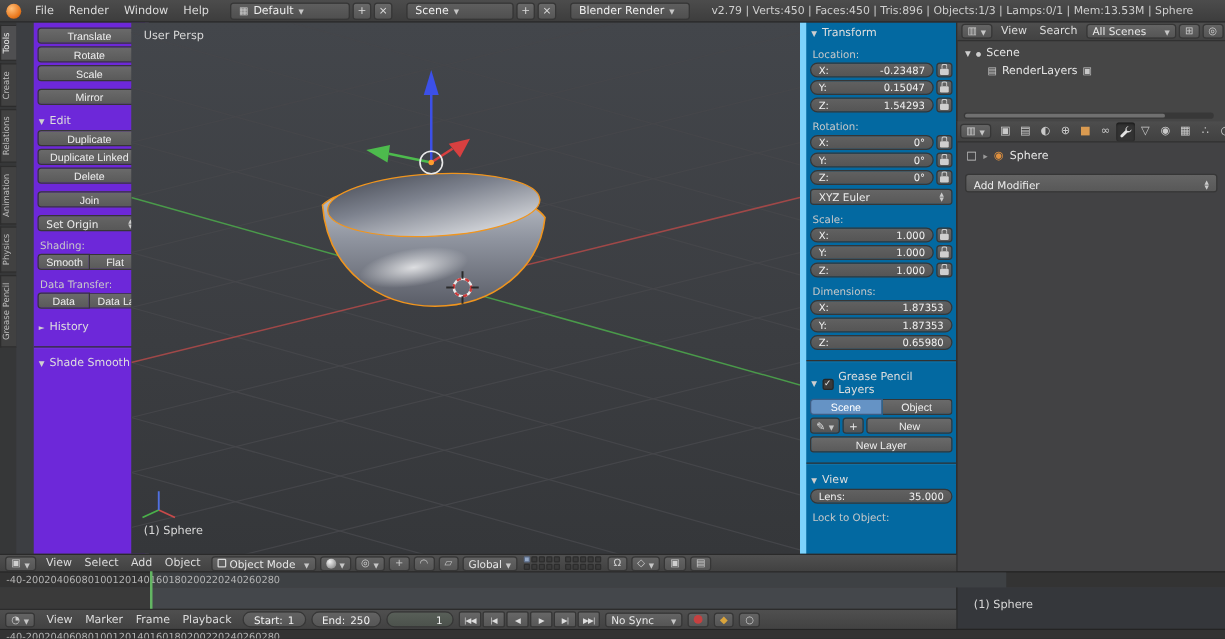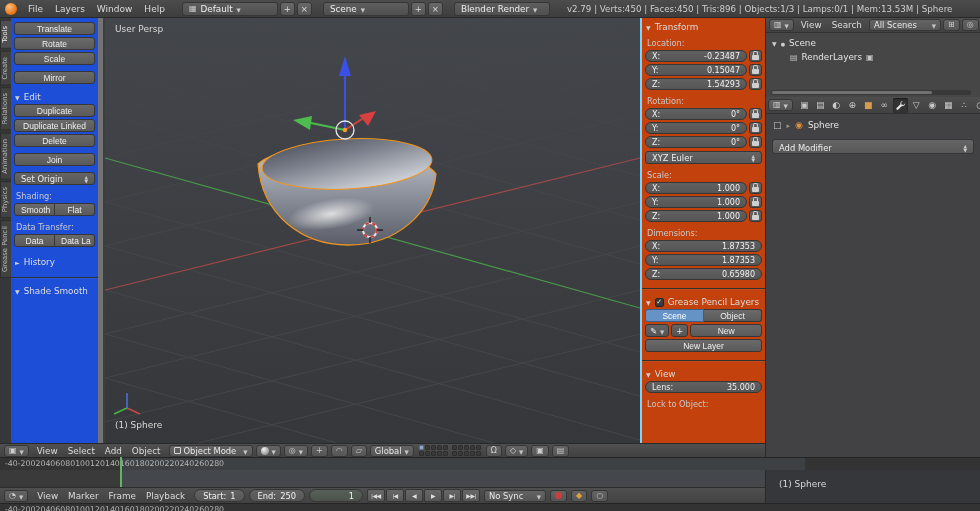--- a/index.html
+++ b/index.html
@@ -25,41 +25,41 @@
   .tri-closed::after{content:"►";font-size:6px;color:#cfcfcf}
 
   
   .view3d{position:absolute;left:0;top:18px;width:765px;height:439px;background:#3c3e42}
   .shelf-tabs{position:absolute;left:0;top:0;width:13px;height:425px;background:#363738;
     display:flex;flex-direction:column;gap:2px;padding-top:2px;align-items:stretch}
   .shelf-tab{writing-mode:vertical-rl;transform:rotate(180deg);font-size:6.8px;color:#bdbdbd;
     background:#414141;border:1px solid #2d2d2d;border-left:none;padding:5px 0;text-align:center;border-radius:0 0 0 0}
   .shelf-tab:first-child{background:#4f4f51;color:#efefef}
 
-  .tool-shelf{position:absolute;left:11px;top:0;width:92px;height:425px;background:#1d4ed8;
-    border-right:5px solid #737373;padding:4px 3px 0 3px;overflow:hidden}
+  .tool-shelf{position:absolute;left:27px;top:0;width:92px;height:425px;background:#6d28d9;
+    border-right:3px solid #737373;padding:4px 3px 0 3px;overflow:hidden}
   .tsbtn{display:block;width:100%;height:13px;background:linear-gradient(#6a6a6a,#5a5a5a);
     border:1px solid #363636;border-radius:3px;color:#efefef;font-size:8.5px;text-align:center;
     line-height:11px;margin-bottom:2px;white-space:nowrap;overflow:hidden}
   .group-gap{margin-top:6px}
   .phdr{display:flex;align-items:center;gap:4px;font-size:8.8px;color:#dedede;padding:2px 1px;margin-top:6px}
   .sect-label{font-size:8.2px;color:#c9c9c9;padding:4px 2px 2px}
   .pair{display:flex;margin-bottom:2px}
   .pair .tsbtn{margin-bottom:0;border-radius:0;flex:1}
   .pair .tsbtn:first-child{border-radius:3px 0 0 3px}
   .pair .tsbtn:last-child{border-radius:0 3px 3px 0;border-left:none}
   .psep{border-top:1px solid #313131;box-shadow:0 1px 0 rgba(255,255,255,.06);margin:8px -3px 0}
 
   .vp{position:absolute;left:105px;top:0;width:535px;height:425px;overflow:hidden;
       background:linear-gradient(#43464b 0%,#3b3d41 60%,#35373a 100%)}
   .vp-label{position:absolute;left:10px;top:6px;color:#d9d9d9;font-size:9px}
   .vp-obj-label{position:absolute;left:10px;top:402px;color:#d9d9d9;font-size:9px}
 
-  .n-panel{position:absolute;left:640px;top:0;width:125px;height:425px;background:#c2410c;
-    border-left:2px solid #7dd3fc;padding:0 3px;overflow:hidden}
+  .n-panel{position:absolute;left:640px;top:0;width:125px;height:425px;background:#0369a1;
+    border-left:5px solid #7dd3fc;padding:0 3px;overflow:hidden}
   .axis-row{display:flex;align-items:center;margin-bottom:2px}
   .numfield{flex:1;min-width:0;height:12px;background:linear-gradient(#616161,#555);
     border:1px solid #363636;border-radius:7px;display:flex;align-items:center;
     justify-content:space-between;padding:0 6px;font-size:8px;color:#f2f2f2}
   .lockbtn{flex:none;width:13px;height:12px;background:linear-gradient(#666,#565656);border:1px solid #363636;
     border-radius:3px;display:flex;align-items:center;justify-content:center;margin-left:2px}
   .lock{position:relative;width:7px;height:5px;background:#cfcfcf;border-radius:1px;margin-top:3px}
   .lock::before{content:"";position:absolute;left:1px;top:-4px;width:3px;height:3px;
     border:1px solid #cfcfcf;border-bottom:none;border-radius:2px 2px 0 0}
   .dd{height:13px;background:linear-gradient(#656565,#585858);border:1px solid #363636;border-radius:3px;
@@ -145,21 +145,21 @@
 </style>
 </head>
 <body>
 
 <div class="app">
 
   <header class="info-bar">
     <span class="logo"></span>
     <nav style="display:flex">
         <span class="menu-item">File</span>
-        <span class="menu-item">Layers</span>
+        <span class="menu-item">Render</span>
         <span class="menu-item">Window</span>
         <span class="menu-item">Help</span>
       </nav>
     <div class="widget">
       <div class="sel-field" style="min-width:96px">
         <span class="glyph">▦</span>
         <span>Default</span>
         <span class="arr"></span>
       </div>
       <span class="mini-btn">+</span>

